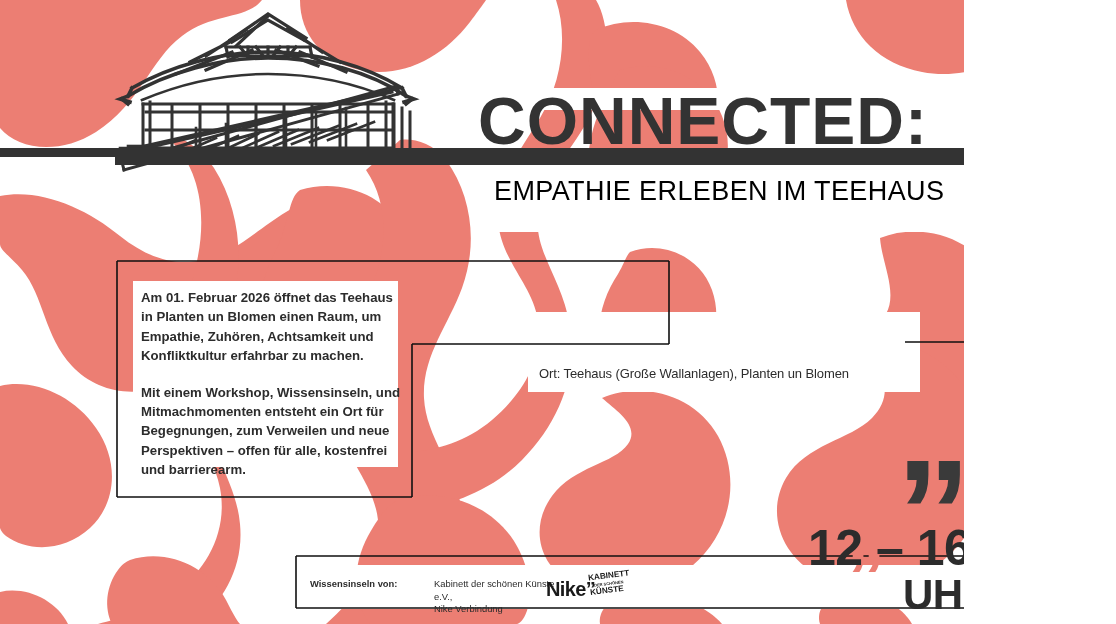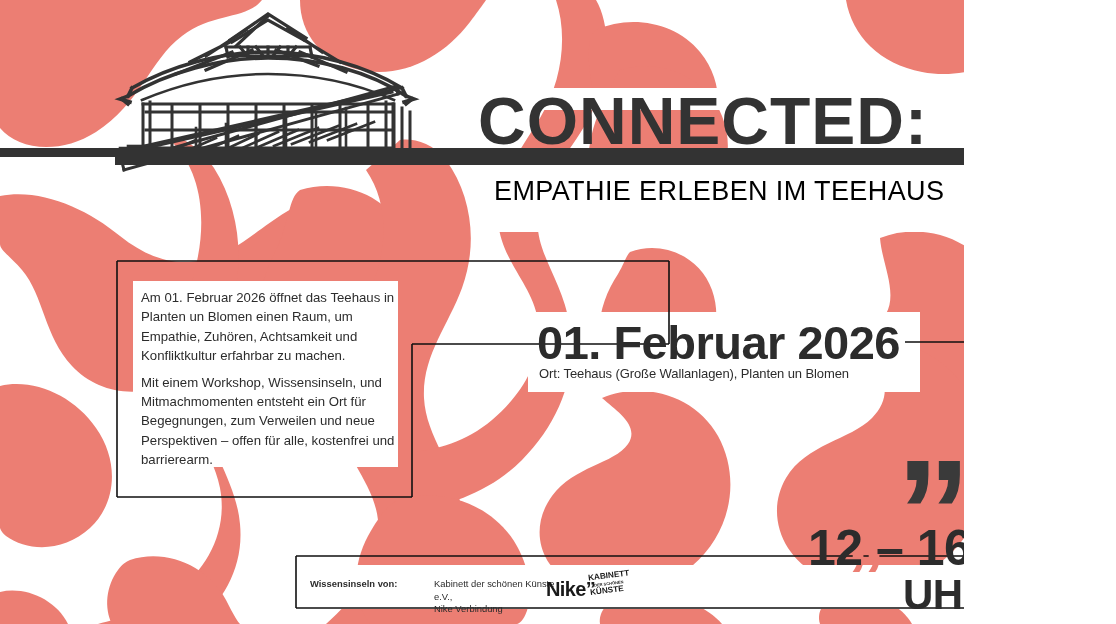--- a/index.html
+++ b/index.html
@@ -29,24 +29,24 @@
   }
   #tagline{
     position:absolute;left:494px;top:211px;
     font-size:15.5px;font-weight:700;letter-spacing:-.1px;
     color:#2c2c2c;white-space:nowrap;
   }
 
   
   #body-copy{
     position:absolute;left:141px;top:288px;width:262px;
-    font-size:13.2px;line-height:19.4px;font-weight:400;color:#2c2c2c;
+    font-size:13.2px;line-height:19.4px;font-weight:700;color:#2c2c2c;
   }
   #body-copy p{margin:0;}
-  #body-copy p + p{margin-top:7px;}
+  #body-copy p + p{margin-top:17px;}
 
   
   #date-line{
     position:absolute;left:537px;top:315px;
     font-size:47px;font-weight:700;letter-spacing:-.5px;color:#2c2c2c;white-space:nowrap;
   }
   #venue-line{
     position:absolute;left:539px;top:366px;
     font-size:13px;font-weight:400;letter-spacing:-.1px;color:#2c2c2c;white-space:nowrap;
   }
@@ -285,21 +285,20 @@
     <div id="main-title">CONNECTED:</div>
   </div>
   <div id="title-rule"></div>
   <div id="subtitle">EMPATHIE ERLEBEN IM TEEHAUS</div>
 
   <div id="body-copy">
     <p>Am 01. Februar 2026 öffnet das Teehaus in Planten un Blomen einen Raum, um Empathie, Zuhören, Achtsamkeit und Konfliktkultur erfahrbar zu machen.</p>
     <p>Mit einem Workshop, Wissensinseln, und Mitmachmomenten entsteht ein Ort für Begegnungen, zum Verweilen und neue Perspektiven – offen für alle, kostenfrei und barrierearm.</p>
   </div>
 
-  <div id="date-line">01. Februar 2026</div>
   <div id="venue-line">Ort: Teehaus (Große Wallanlagen), Planten un Blomen</div>
 
   <div id="quote-big">”</div>
   <div id="quote-small">”</div>
   <div id="time-line">12 – 16.00</div>
   <div id="uhr-line">UHR</div>
 
   <div id="footer-label">Wissensinseln von:</div>
   <div id="footer-org">
     <span>Kabinett der schönen Künste e.V.,</span><br>

